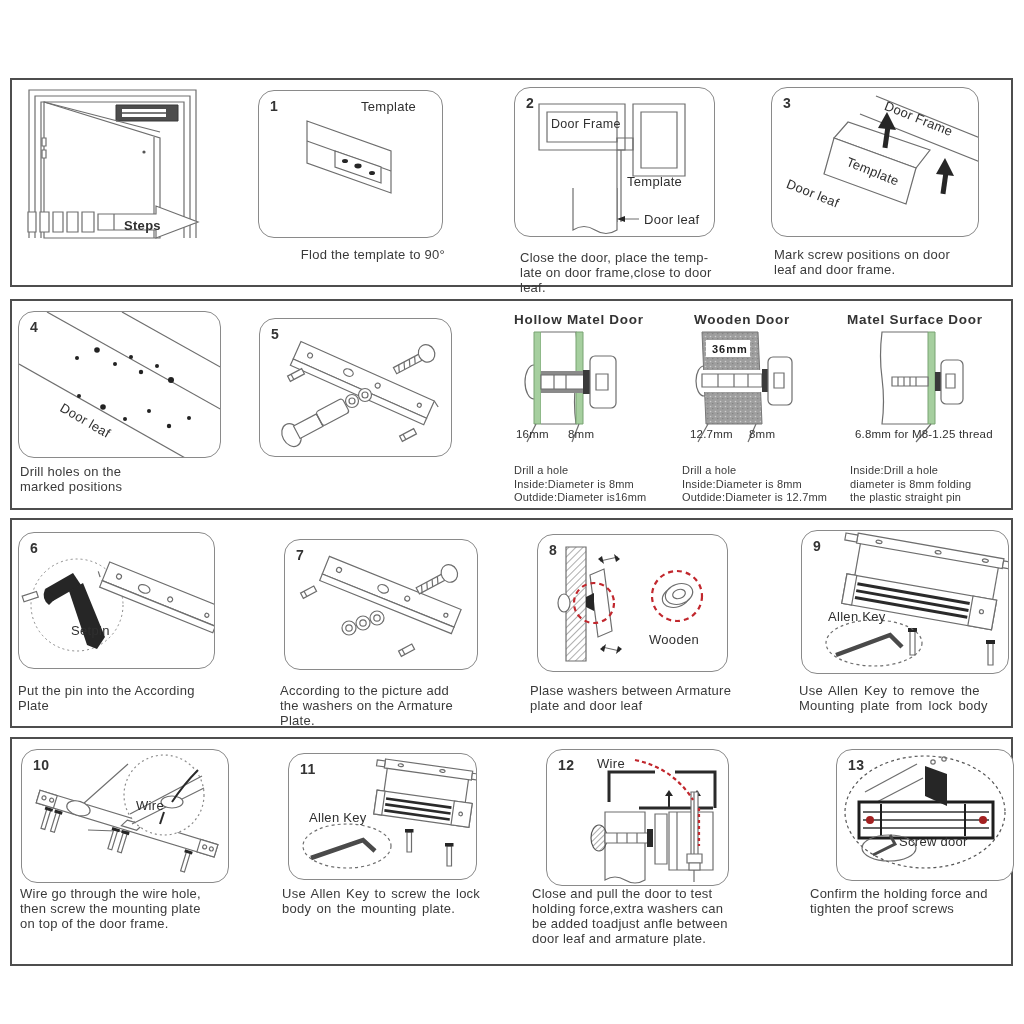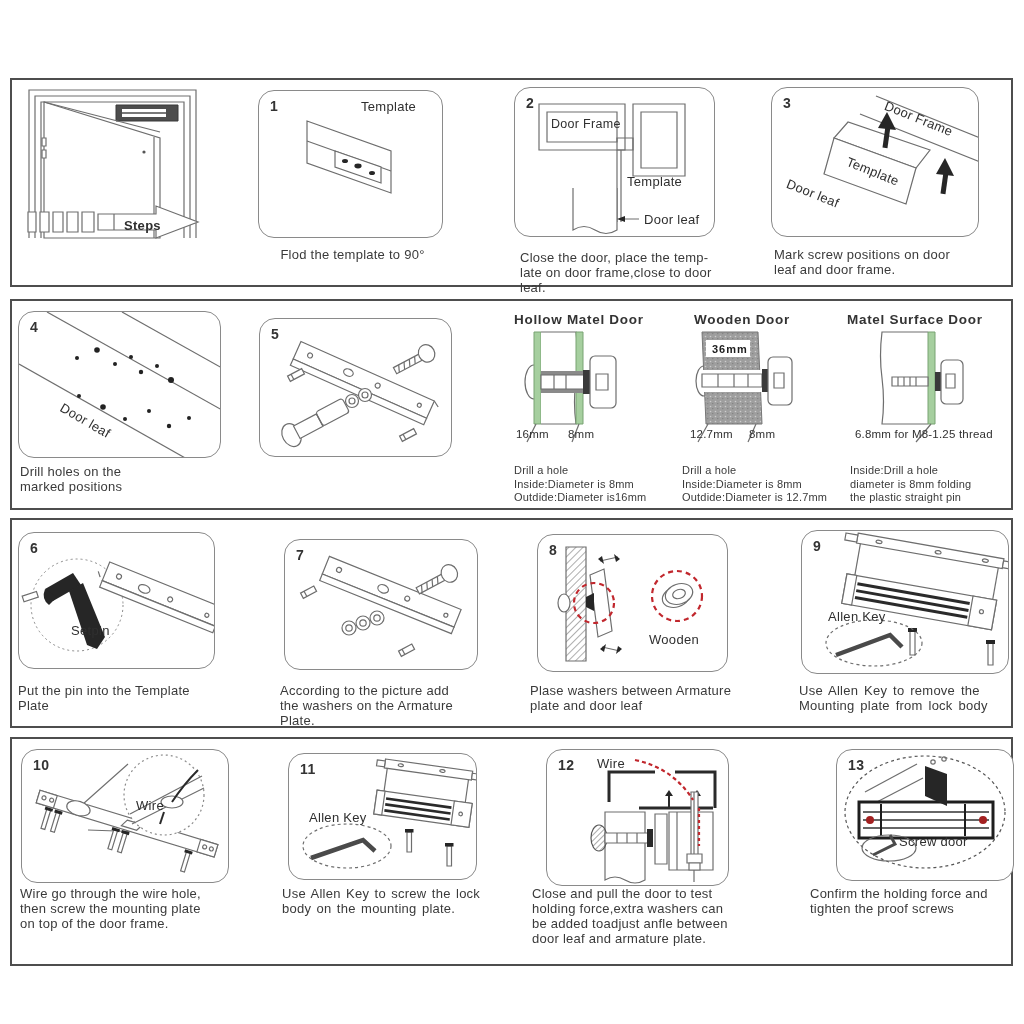--- a/index.html
+++ b/index.html
@@ -5,21 +5,21 @@
   *{margin:0;padding:0;box-sizing:border-box}
   html,body{width:1024px;height:1024px;background:#ffffff;font-family:"Liberation Sans",sans-serif}
   body{position:relative;overflow:hidden}
   .band{position:absolute;border:2px solid #4e4e4e;background:#fff}
   .panel{position:absolute;border:1.6px solid #8a8a8a;border-radius:16px;background:#fff;overflow:hidden}
   .panel>svg{position:absolute;left:0;top:0}
   .num{position:absolute;left:11px;top:7px;font-size:14px;font-weight:bold;color:#333;letter-spacing:.5px}
   .lbl{position:absolute;font-size:13px;color:#2f2f2f;white-space:nowrap;letter-spacing:.3px}
   .rot{transform-origin:left top}
   .cap{position:absolute;font-size:13px;color:#3a3a3a;line-height:15px;letter-spacing:.25px}
-  .cap.center{text-align:center}
+  .cap.center{text-align:right}
   .dt-head{position:absolute;font-size:13.5px;font-weight:600;color:#333;letter-spacing:.7px;white-space:nowrap}
   .dim{position:absolute;font-size:11.5px;color:#303030;white-space:nowrap;letter-spacing:.2px}
   .smallcap{position:absolute;font-size:11px;color:#3a3a3a;line-height:13.5px;letter-spacing:.2px}
   .dim36{position:absolute;font-size:11px;font-weight:bold;color:#1d1d1d;background:#fff;padding:0 2px;letter-spacing:1px}
   svg line,svg path,svg rect,svg ellipse,svg circle,svg polygon,svg polyline{vector-effect:non-scaling-stroke}
   .ln{stroke:#6e6e6e;fill:none;stroke-width:1.2}
   .fw{fill:#fff;stroke:#6e6e6e;stroke-width:1.2}
   .dk{fill:#262626;stroke:none}
   .thk{stroke:#2a2a2a;fill:none;stroke-width:3}
 </style>
@@ -297,21 +297,21 @@
         <circle class="ln" cx="96" cy="56" r="2.5"></circle>
         <ellipse class="ln" cx="124" cy="58" rx="6" ry="4"></ellipse>
         <circle class="ln" cx="152" cy="58" r="2.5"></circle>
         <circle class="ln" cx="192" cy="59" r="2"></circle>
       </g>
     </svg>
     <span class="num">6</span>
     <span class="lbl" style="left:52px;top:90px">Setpin</span>
   </div>
   <div class="cap" style="left:6px;top:163px;width:210px">
-    <div>Put the pin into the Template</div>
+    <div>Put the pin into the According</div>
     <div>Plate</div>
   </div>
 
   <div class="panel" style="left:272px;top:19px;width:194px;height:131px">
     <svg width="194" height="131" viewBox="0 0 194 131">
       <g transform="rotate(22 100 55)">
         <rect class="fw" x="34" y="40" width="142" height="19"></rect>
         <rect class="fw" x="34" y="59" width="142" height="7"></rect>
         <circle class="ln" cx="48" cy="49" r="2.5"></circle>
         <ellipse class="ln" cx="96" cy="50" rx="5.5" ry="4"></ellipse>

